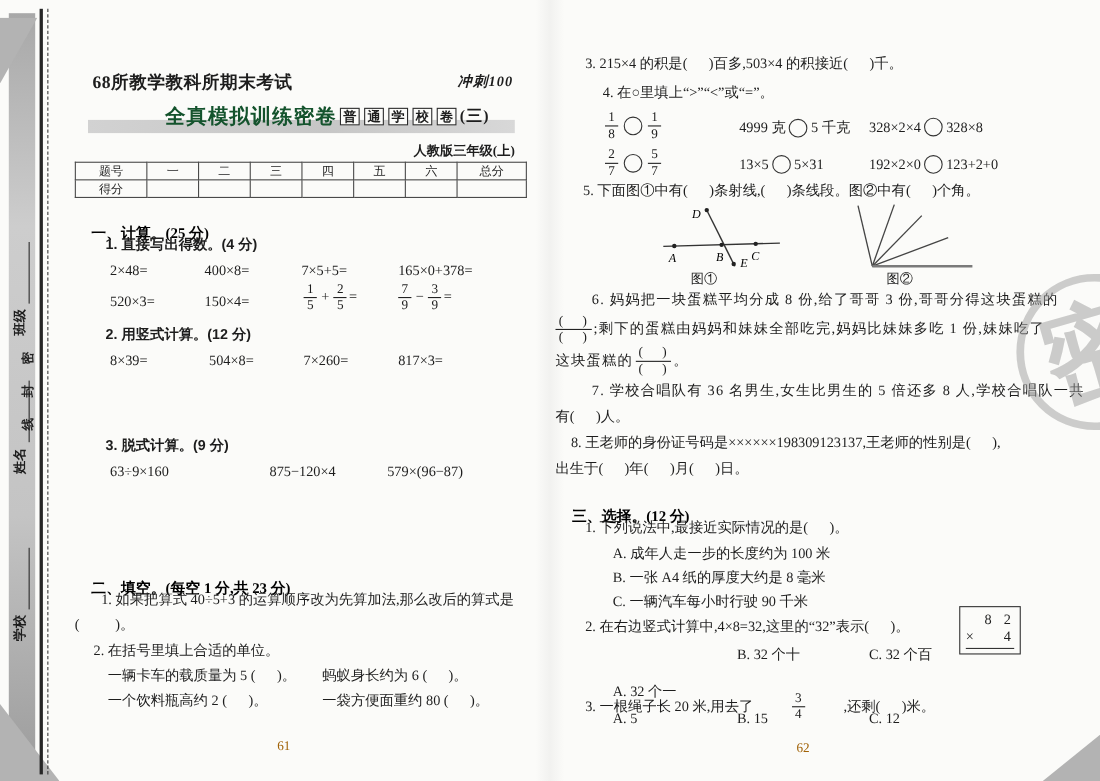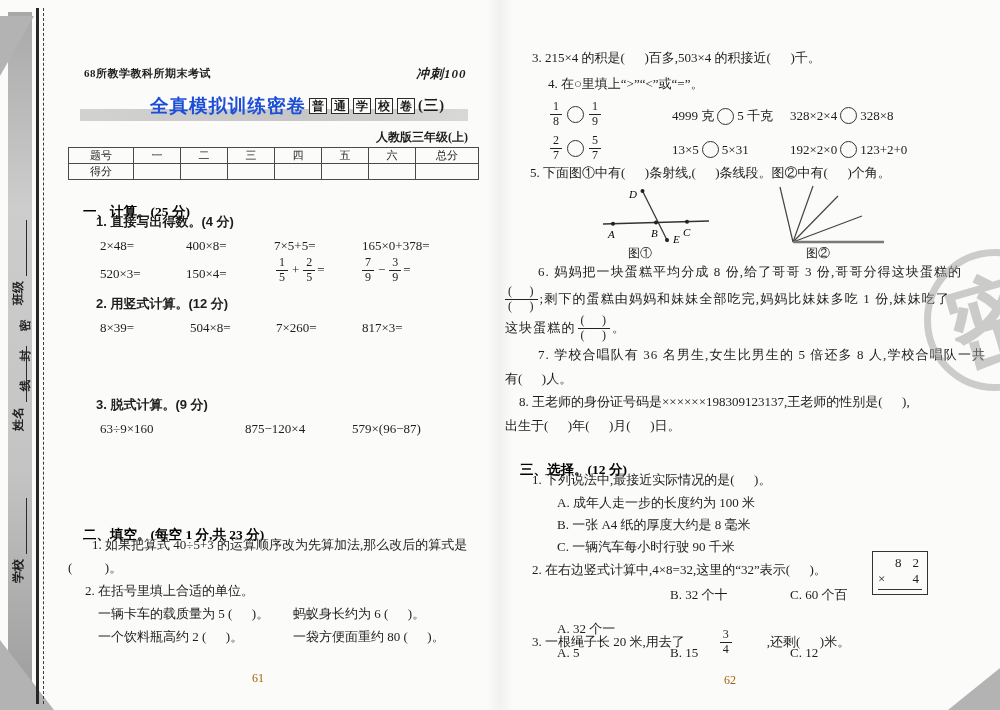--- a/index.html
+++ b/index.html
@@ -21,25 +21,25 @@
   .seal-solid{left:36px;top:8px;width:2.5px;height:696px;background:#262626;}
   .seal-dash{left:43px;top:8px;width:0;height:696px;border-left:1.5px dashed #3a3a3a;}
   .gutter{left:487px;top:0;width:26px;height:710px;
           background:linear-gradient(90deg,rgba(0,0,0,0),rgba(90,90,90,.06) 50%,rgba(0,0,0,0));}
   
   .mfield{display:flex;align-items:flex-end;gap:5px;transform:rotate(-90deg);transform-origin:center;
           font-size:12px;font-weight:600;white-space:nowrap;}
   .mfield .uline{display:inline-block;width:56px;border-bottom:1.2px solid #2b2b2b;height:1px;}
   .sealchar{font-size:11.5px;transform:rotate(-90deg);font-weight:600;color:#222;}
   
-  .hdr-small{font-size:11px;font-weight:600;letter-spacing:.5px;}
+  .hdr-small{font-size:16px;font-weight:600;letter-spacing:.5px;}
   .logo{font-size:13px;font-style:italic;font-weight:700;letter-spacing:1px;}
   .title-bar{height:12px;background:linear-gradient(90deg,#d2d2d2,#c6c6c6 55%,#d8d8d8);}
   .title-line{display:flex;align-items:center;gap:2px;}
-  .title-main{font-family:"Liberation Sans",sans-serif;font-weight:900;font-size:18.5px;letter-spacing:1px;color:#1d4ed8;}
+  .title-main{font-family:"Liberation Sans",sans-serif;font-weight:900;font-size:18.5px;letter-spacing:1px;color:#14532d;}
   .boxchar{display:inline-block;border:1.2px solid #2c2c2c;font-size:12px;font-weight:700;
            line-height:14px;padding:0 2px;margin:0 1px;background:#fbfbf9;}
   .title-suf{font-size:14.5px;font-weight:700;letter-spacing:1px;}
   .edition{font-size:12px;font-weight:700;text-align:right;}
   
   table.score{border-collapse:collapse;table-layout:fixed;}
   table.score td{border:1px solid #4a4a4a;height:15px;text-align:center;font-size:11px;padding:0;}
   
   .frac{display:inline-flex;flex-direction:column;align-items:center;vertical-align:middle;
         line-height:1.15;font-size:12px;margin:0 2px;}
@@ -266,21 +266,21 @@
       <span>8</span>
         <span>2</span>
     </div>
     <div class="vrow2">
       <span>×</span>
         <span>4</span>
     </div>
   </div>
   <span class="abs t" style="left:557px;top:587px;margin-top:34px;">A. 32 个一</span>
   <span class="abs t" style="left:670px;top:587px;">B. 32 个十</span>
-  <span class="abs t" style="left:790px;top:587px;">C. 60 个百</span>
+  <span class="abs t" style="left:790px;top:587px;">C. 32 个百</span>
 
   <div class="abs cmprow" style="left:532px;top:628px;gap:33px;">
     <span>3. 一根绳子长 20 米,用去了</span>
     <span class="frac"><span class="fn">3</span><span class="fd">4</span></span>
     <span>,还剩(      )米。</span>
   </div>
   <span class="abs t" style="left:557px;top:645px;">A. 5</span>
   <span class="abs t" style="left:670px;top:645px;">B. 15</span>
   <span class="abs t" style="left:790px;top:645px;">C. 12</span>
 

